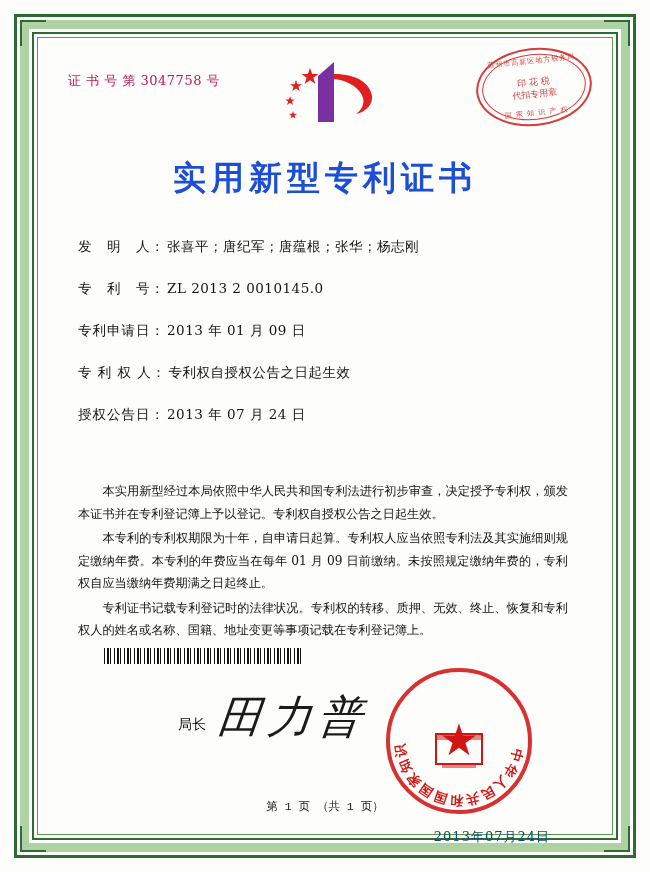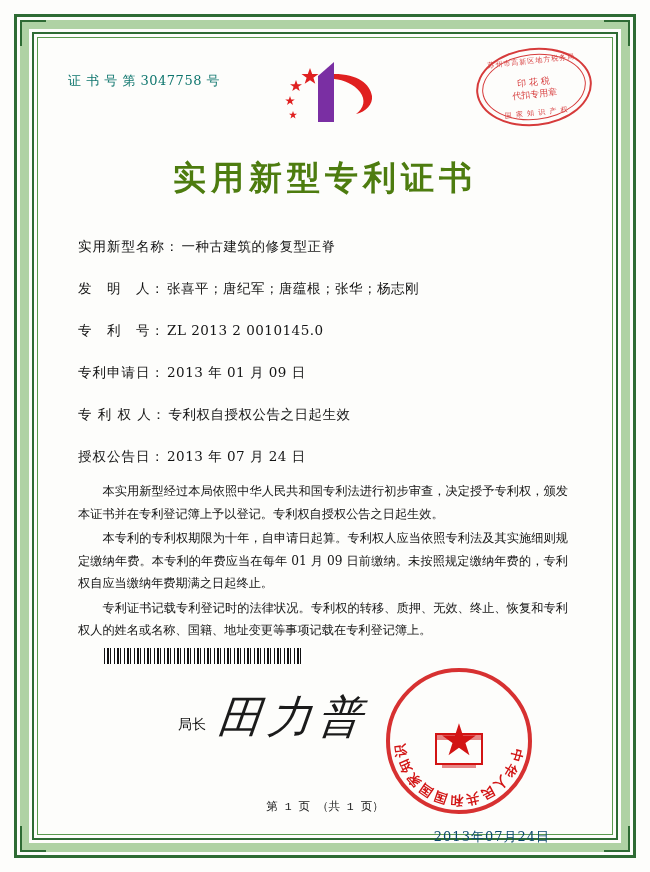--- a/index.html
+++ b/index.html
@@ -61,21 +61,21 @@
     position: absolute;
     left: 48px; top: 48px; right: 48px; bottom: 48px;
     box-sizing: border-box;
   }
 
   .cert-number {
     position: absolute;
     left: 20px;
     top: 24px;
     font-size: 13px;
-    color: #0f766e;
+    color: #be185d;
     letter-spacing: 0.5px;
     font-family: "DejaVu Serif", serif;
   }
 
   
   .top-seal {
     position: absolute;
     right: 10px;
     top: 0px;
     width: 112px;
@@ -135,21 +135,21 @@
 
   .doc-title {
     position: absolute;
     top: 108px;
     left: 0;
     width: 100%;
     text-align: center;
     font-size: 33px;
     font-weight: bold;
     letter-spacing: 5px;
-    color: #4d7c0f;
+    color: #1d4ed8;
     font-family: "DejaVu Serif", serif;
   }
 
   .fields {
     position: absolute;
     top: 190px;
     left: 30px;
     right: 20px;
   }
   .field-row {
@@ -302,24 +302,20 @@
         <polygon points="50,10 52.2,16 58.5,16 53.4,19.8 55.3,25.8 50,22.2 44.7,25.8 46.6,19.8 41.5,16 47.8,16" fill="#e02020"></polygon>
         <polygon points="36,22 37.5,26.2 42,26.2 38.4,28.8 39.7,33 36,30.4 32.3,33 33.6,28.8 30,26.2 34.5,26.2" fill="#e02020"></polygon>
         <polygon points="30,38 31.2,41.4 34.8,41.4 31.9,43.5 33,46.9 30,44.8 27,46.9 28.1,43.5 25.2,41.4 28.8,41.4" fill="#e02020"></polygon>
         <polygon points="33,53 34,55.8 37,55.8 34.6,57.6 35.5,60.4 33,58.7 30.5,60.4 31.4,57.6 29,55.8 32,55.8" fill="#e02020"></polygon>
       </svg>
     </div>
 
     <div class="doc-title">实用新型专利证书</div>
 
     <div class="fields">
-      <div class="field-row">
-        <span class="field-label">实用新型名称：</span>
-        <span class="field-value">一种古建筑的修复型正脊</span>
-      </div>
       <div class="field-row">
         <span class="field-label">发　明　人：</span>
         <span class="field-value">张喜平；唐纪军；唐蕴根；张华；杨志刚</span>
       </div>
       <div class="field-row">
         <span class="field-label">专　利　号：</span>
         <span class="field-value">ZL 2013 2 0010145.0</span>
       </div>
       <div class="field-row">
         <span class="field-label">专利申请日：</span>

